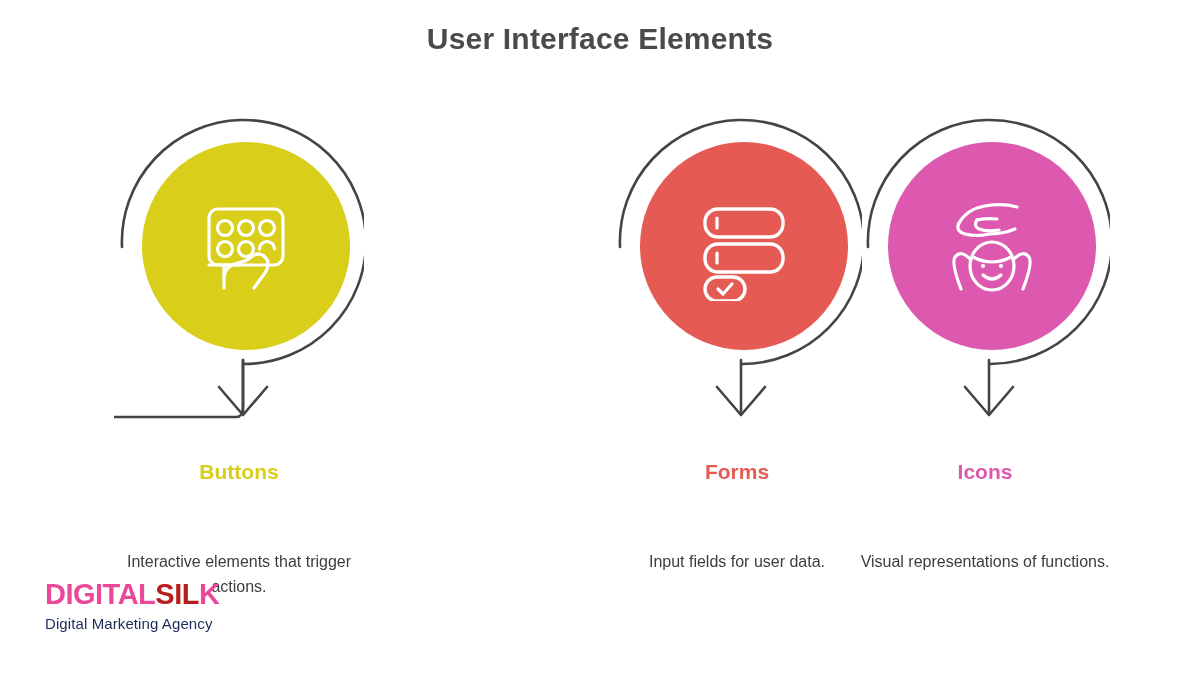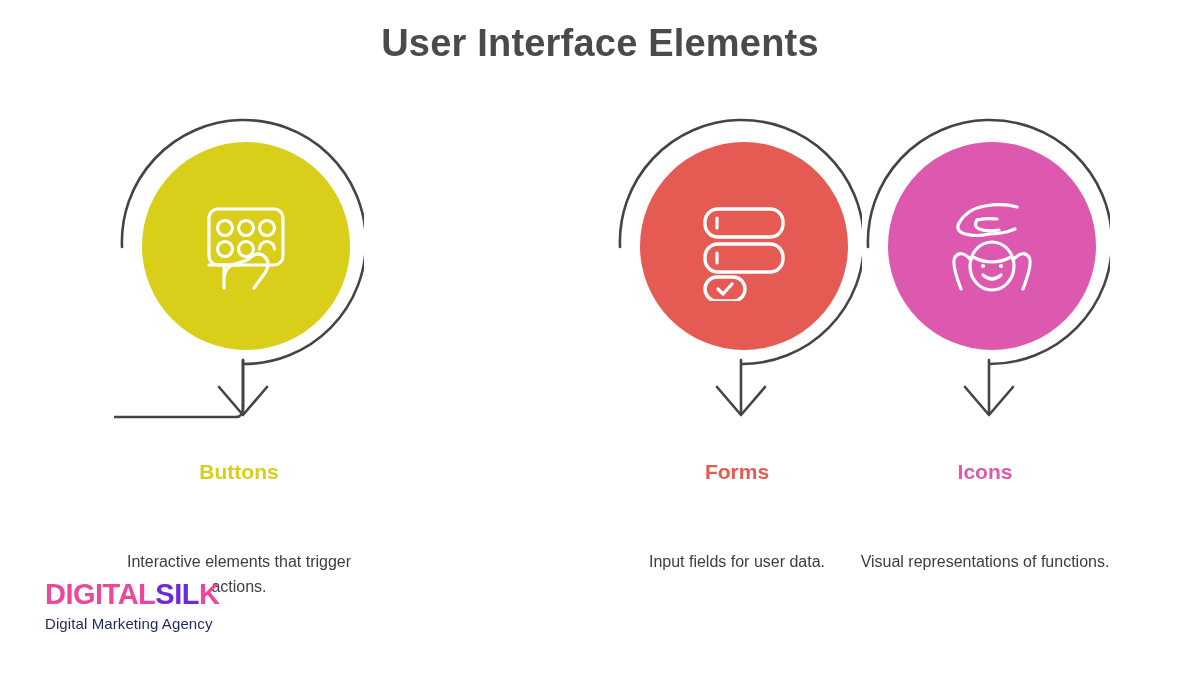--- a/index.html
+++ b/index.html
@@ -22,21 +22,21 @@
     height: 675px;
   }
 
   
   .page-title {
     position: absolute;
     left: 0;
     top: 22px;
     width: 1200px;
     text-align: center;
-    font-size: 38px;
+    font-size: 30px;
     font-weight: bold;
     color: #4a4a4a;
     letter-spacing: 0.2px;
   }
 
   
   .steps {
     position: absolute;
     left: 12px;
     top: 0;
@@ -106,21 +106,21 @@
   }
   .logo-word {
     font-size: 29px;
     font-weight: bold;
     letter-spacing: -0.5px;
     line-height: 1;
     display: block;
     white-space: nowrap;
   }
   .logo-dark { color: #ec4899; }
-  .logo-cyan { color: #6d28d9; }
+  .logo-cyan { color: #b91c1c; }
   .logo-tag {
     display: block;
     margin-top: 6px;
     font-size: 15px;
     color: #1d2a5b;
     letter-spacing: 0.1px;
   }
 </style>
 </head>
 <body>

